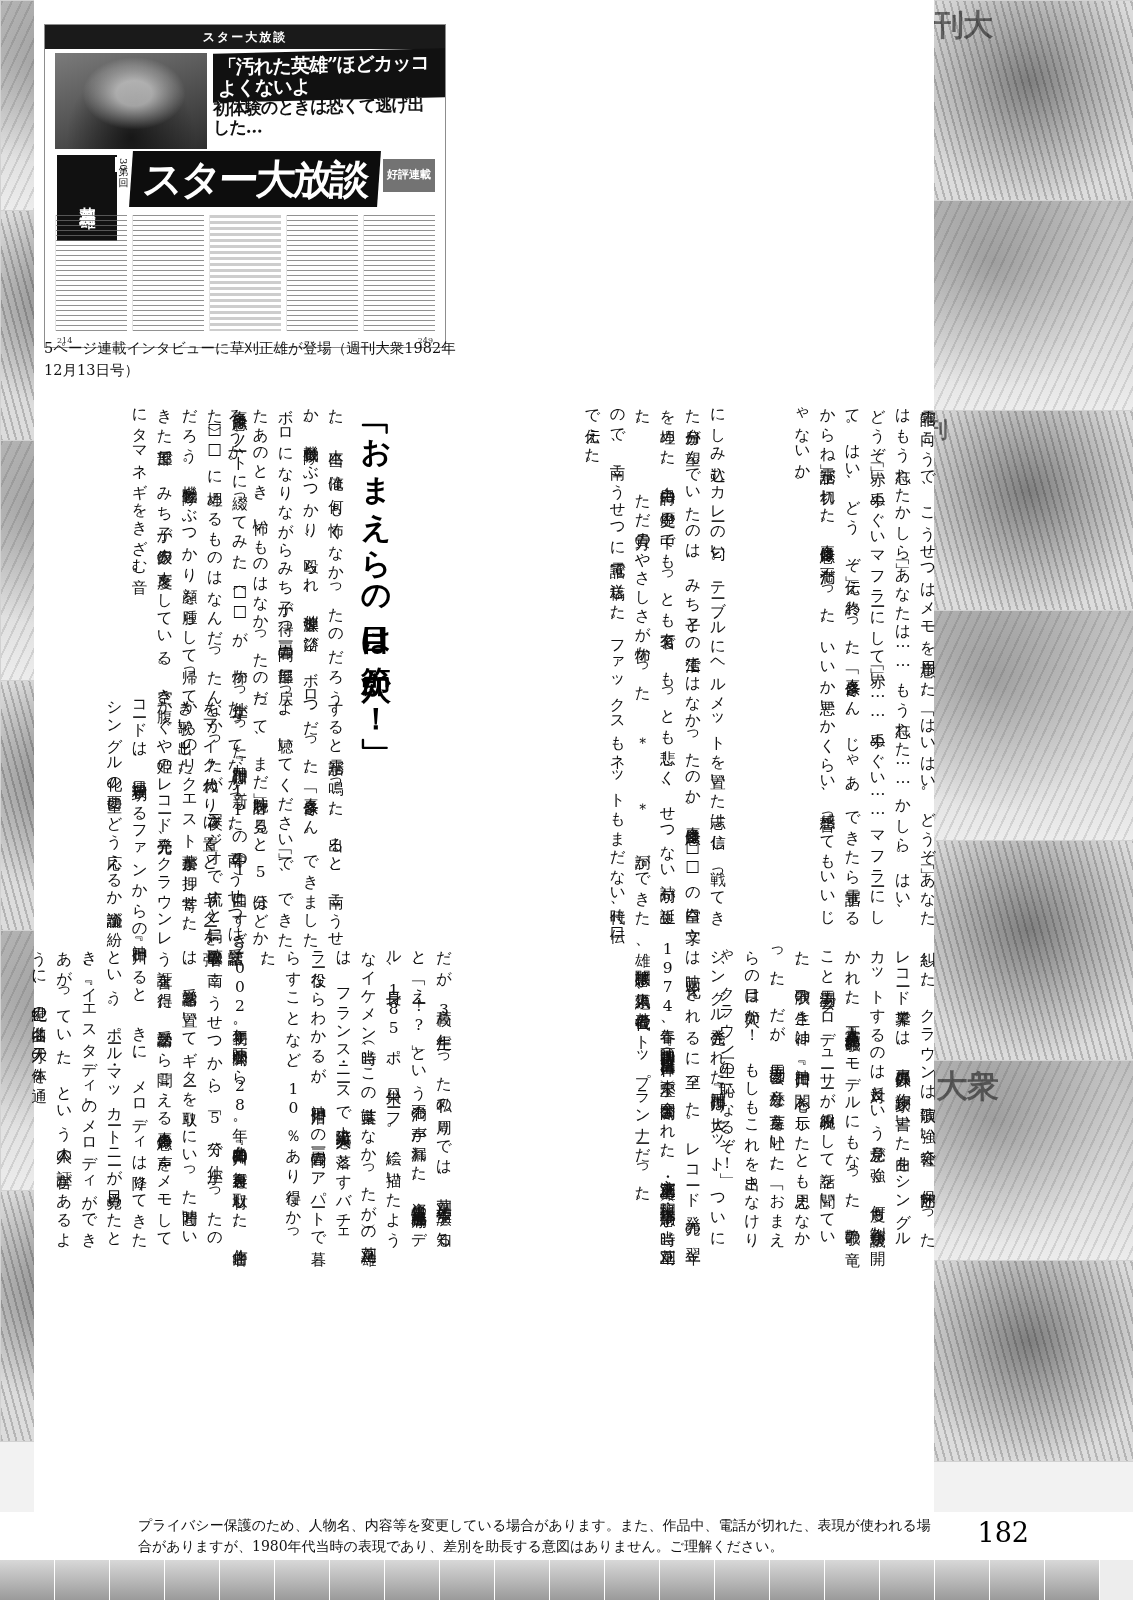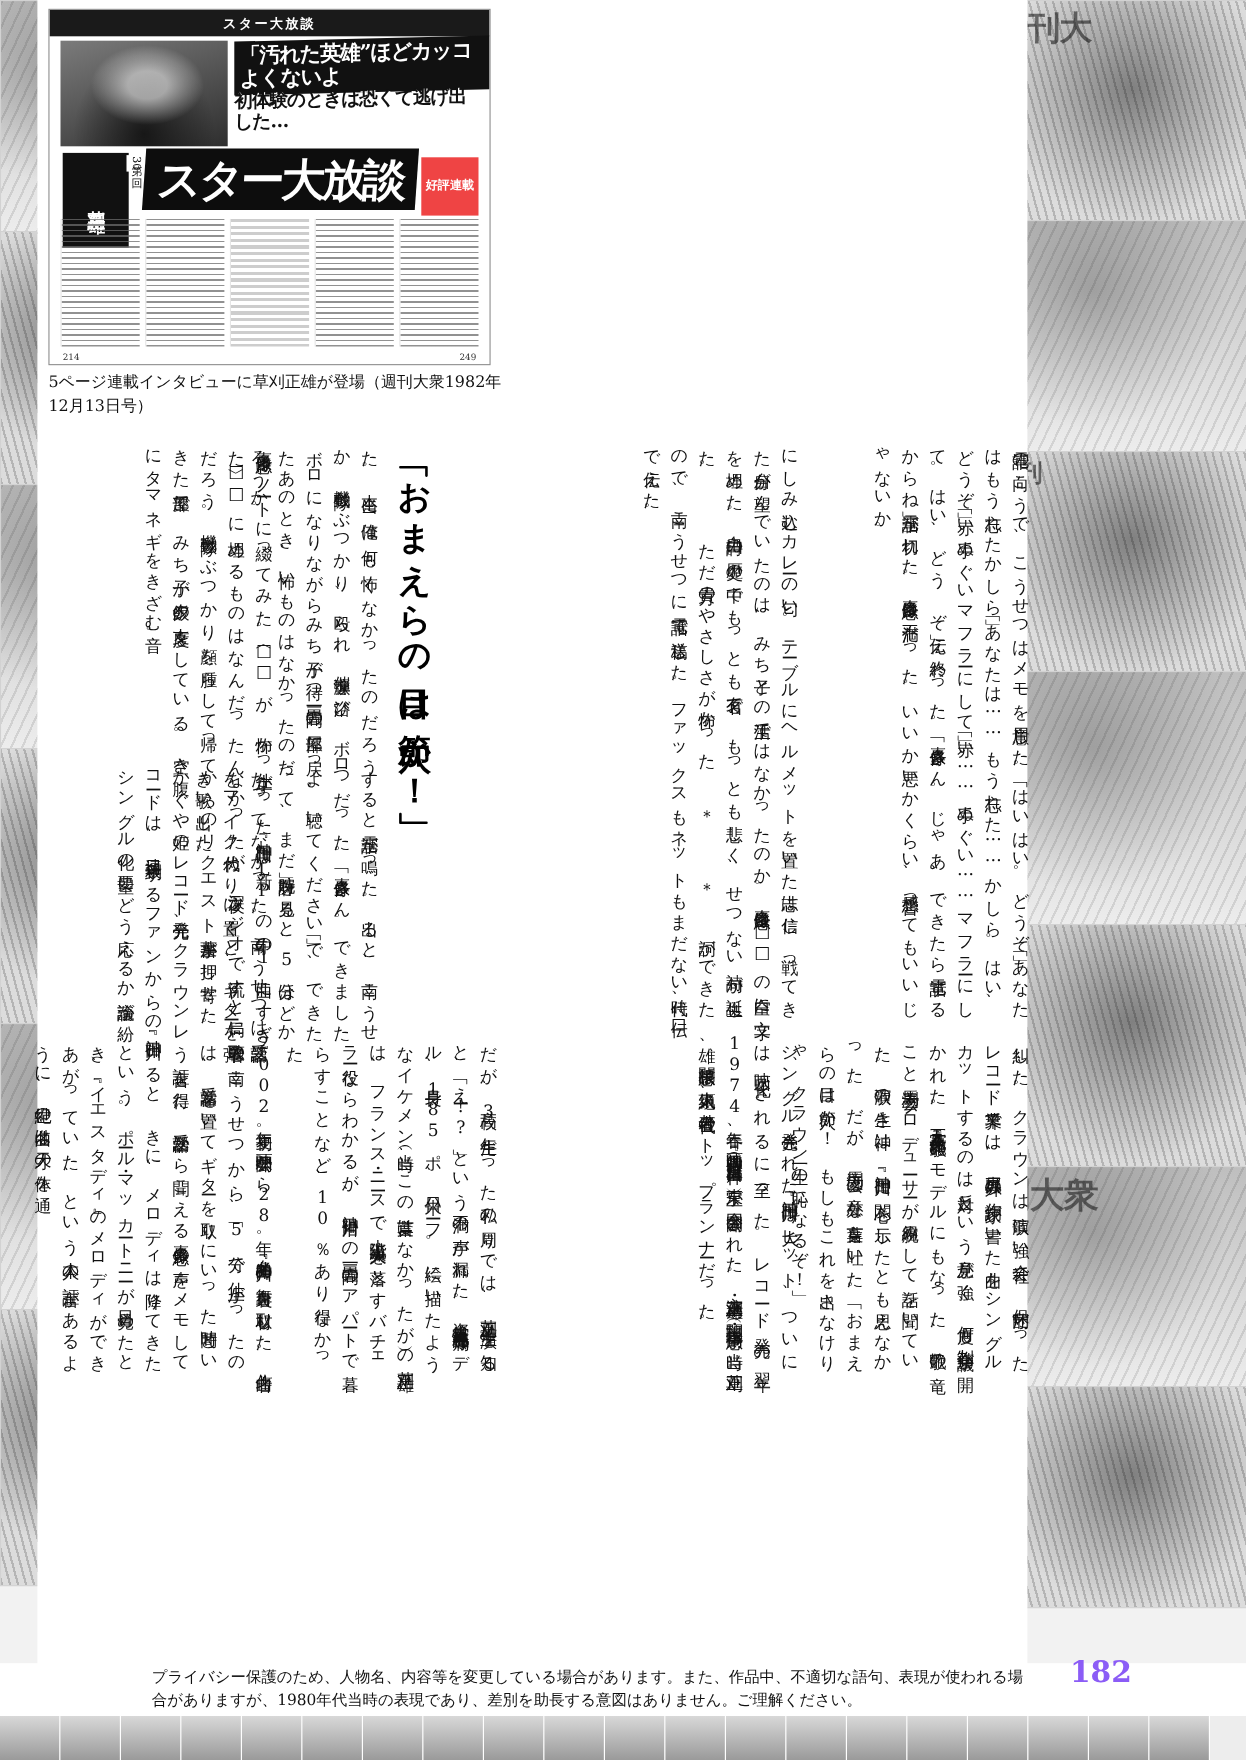--- a/index.html
+++ b/index.html
@@ -47,21 +47,21 @@
   
   .page-white{
     position:absolute;
     left:34px; top:0; width:900px; height:1540px;
     background:#ffffff;
   }
 
   
   .clipping{
     position:absolute;
-    left:44px; top:8px; width:400px; height:322px;
+    left:44px; top:24px; width:400px; height:322px;
     background:#ffffff;
     border:1px solid #8d8d8d;
     overflow:hidden;
   }
   .clip-topband{
     position:absolute; top:0; left:0; right:0; height:24px;
     background:#1a1a1a; color:#fff;
     font-size:12px; font-weight:bold; letter-spacing:2px;
     display:flex; align-items:center; justify-content:center;
   }
@@ -92,22 +92,22 @@
   }
   .clip-bigtitle{
     position:absolute; left:86px; top:126px; width:248px; height:56px;
     background:#0d0d0d; color:#fff;
     font-size:40px; font-weight:bold; letter-spacing:-3px;
     display:flex; align-items:center; justify-content:center;
     transform:skewX(-4deg);
   }
   .clip-badge{
     position:absolute; left:338px; top:134px;
-    background:#ef4444; color:#fff; font-size:11px; font-weight:bold;
-    padding:20px 3px; writing-mode:horizontal-tb; line-height:1.15;
+    background:#737373; color:#fff; font-size:11px; font-weight:bold;
+    padding:10px 3px; writing-mode:horizontal-tb; line-height:1.15;
     width:46px; text-align:center;
   }
   .clip-vbadge{
     position:absolute; left:12px; top:130px;
     width:56px; background:#111; color:#fff;
     writing-mode:vertical-rl; font-size:16px; font-weight:bold;
     letter-spacing:2px; padding:6px 2px; height:74px;
     display:flex; align-items:center; justify-content:center;
   }
   .clip-roundno{
@@ -188,22 +188,22 @@
     display:flex; align-items:center;
   }
   .footer-note{
     position:absolute;
     left:138px; bottom:42px; width:800px;
     font-size:14px; line-height:1.55; color:#111;
     font-family:"DejaVu Serif", serif;
   }
   .page-number{
     position:absolute;
-    right:104px; bottom:64px;
-    font-size:27px; font-weight:bold; color:#8b5cf6;
+    right:104px; bottom:52px;
+    font-size:27px; font-weight:normal; color:#000000;
     font-family:"DejaVu Serif", serif;
   }
 
   
   .bottom-strip{
     position:absolute; left:0; bottom:0; width:1133px; height:40px;
     background:#ededed; overflow:hidden;
   }
   .bottom-strip .th{
     position:absolute; top:0; height:40px; width:54px;
@@ -284,21 +284,21 @@
 
 <div class="vtext" id="col-e">すると電話が鳴った。出ると、南こうせつだった。「喜多條さん。できましたよ。聴いてください」「で、できたって、まだ」腕時計を見ると、5分ほどかたってなかった。南こうせつは受話器をマイク代わりに置くと、ギターを弾き歌い出した。</div>
 <div class="vtext" id="col-f">仕上がった『神田川』は新LPの中の1曲にすぎなかったが、深夜ラジオで流すと局に聴取者からのリクエスト葉書が押し寄せた。かぐや姫のレコード発売元、クラウンレコードは、連日殺到するファンからの『神田川』シングル化の要望にどう応えるか議論が紛</div>
 
 <div class="vtext" id="col-g">糾した。クラウンは演歌に強い会社で、保守的だったレコード業界では、専属以外の作詞家が書いた曲をシングルカットするのは反対という意見が強く、何度も制作会議が開かれた。五木寛之原作『艶歌』のモデルにもなった、艶歌の竜こと馬渕玄三プロデューサーが腕組みして話を聞いていた。演歌の生き神は、『神田川』に関心を示したとも思えなかった。だが、馬渕玄三は意外な言葉を吐いた。「おまえらの目は節穴か！　もしもこれを出さなけりゃ、クラウン一生の恥になるぞ！」</div>
 <div class="vtext" id="col-h">シングル発売された『神田川』は大ヒット、ついには映画化されるに至った。レコード発売の翌年1974年春、映画『神田川』（監督・出目昌伸／東宝）が全国公開された。主演・草刈正雄／関根（現・高橋）恵子。当時、草刈正雄、関根恵子は人気絶頂、若者世代のトップランナーだった。</div>
 <div class="vtext" id="col-i">だが、高校3年生だった私の周りでは、草刈正雄主演を知ると、「えー!?」という不満の声が漏れた。資生堂男性化粧品専属モデル、身長185ポ、日米ハーフ。絵に描いたようなイケメン（当時、この言葉はなかったが）の草刈正雄は、フランス・ニースで上流階級夫人を落とすバチェラー役ならわかるが、神田川沿いの三畳一間のアパートで暮らすことなど、10％あり得なかった。</div>
 <div class="vtext" id="col-j">2002年初夏。映画公開から28年。名曲『神田川』の舞台裏を取材した。作曲者の南こうせつから、「5分で仕上がったのは、受話器を置いてギターを取りにいった時間」という証言を得た。受話器から聞こえる喜多條忠の声をメモしていると きに、メロディは降りてきたという。ポール・マッカートニーが目覚めたとき、『イエスタディ』のメロディができあがっていた、という本人の証言があるように、世紀の名曲は天才の体を通</div>
 
 <div class="footer-band"></div>
-<div class="footer-note">プライバシー保護のため、人物名、内容等を変更している場合があります。また、作品中、不適切な語句、表現が使われる場合がありますが、1980年代当時の表現であり、差別を助長する意図はありません。ご理解ください。</div>
+<div class="footer-note">プライバシー保護のため、人物名、内容等を変更している場合があります。また、作品中、電話が切れた、表現が使われる場合がありますが、1980年代当時の表現であり、差別を助長する意図はありません。ご理解ください。</div>
 <div class="page-number">182</div>
 
 <div class="bottom-strip">
   <div class="th" style="left:0px;"></div>
   <div class="th" style="left:55px;"></div>
   <div class="th" style="left:110px;"></div>
   <div class="th" style="left:165px;"></div>
   <div class="th" style="left:220px;"></div>
   <div class="th" style="left:275px;"></div>
   <div class="th" style="left:330px;"></div>

